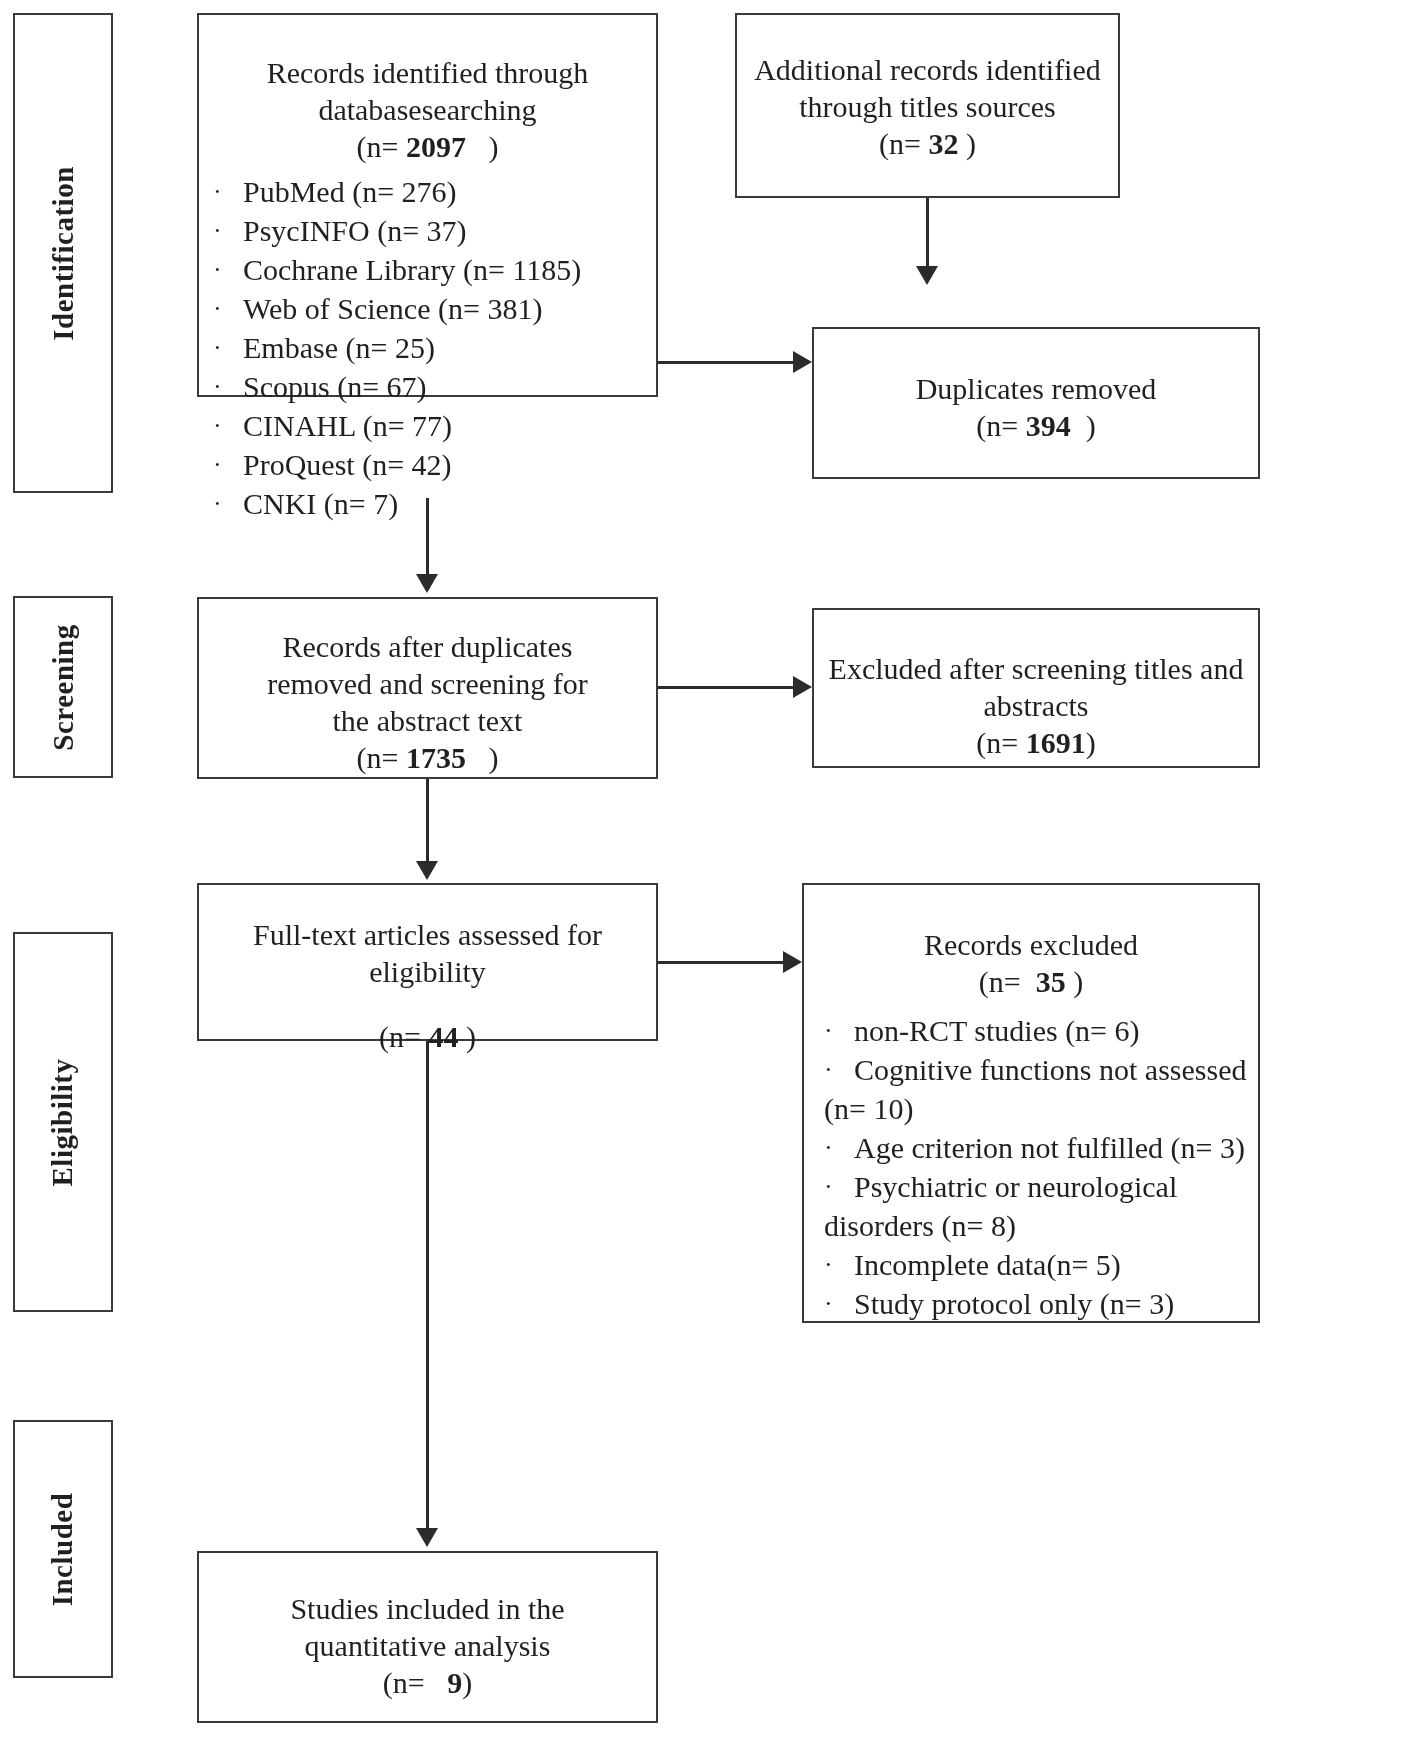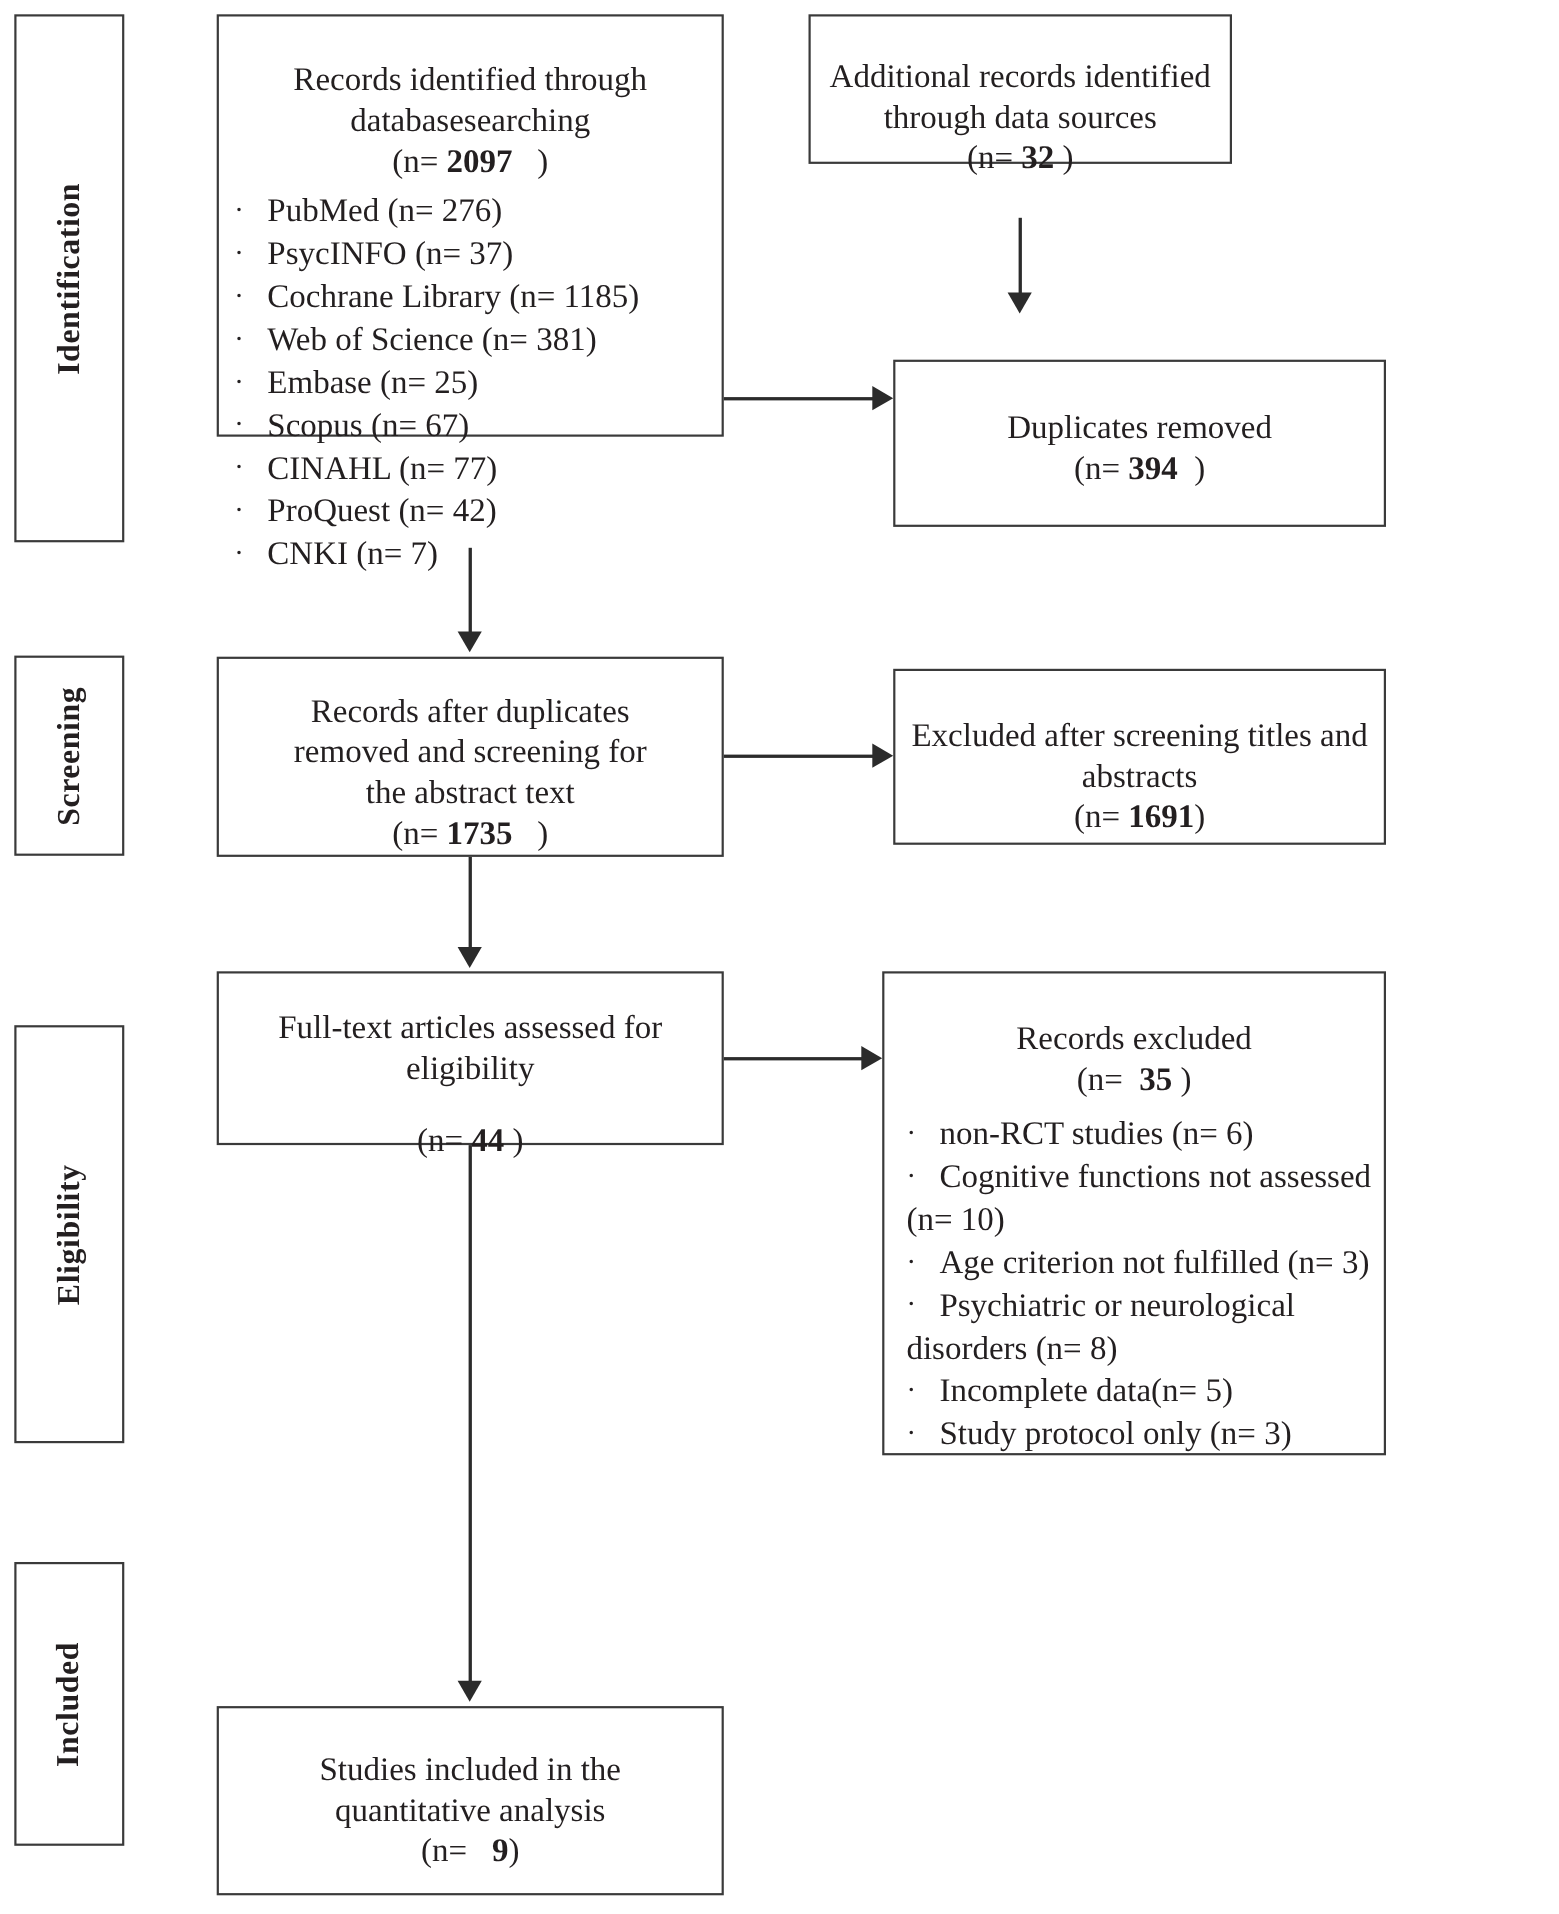--- a/index.html
+++ b/index.html
@@ -68,23 +68,23 @@
       <div><span class="dot">·</span><span>Cochrane Library (n= 1185)</span></div>
       <div><span class="dot">·</span><span>Web of Science (n= 381)</span></div>
       <div><span class="dot">·</span><span>Embase (n= 25)</span></div>
       <div><span class="dot">·</span><span>Scopus (n= 67)</span></div>
       <div><span class="dot">·</span><span>CINAHL (n= 77)</span></div>
       <div><span class="dot">·</span><span>ProQuest (n= 42)</span></div>
       <div><span class="dot">·</span><span>CNKI (n= 7)</span></div>
     </div>
   </div>
 
-  <div class="box" style="left:735px;top:13px;width:385px;height:136px;">
+  <div class="box" style="left:735px;top:13px;width:385px;height:185px;">
     <div class="btxt" style="top:37px;">Additional records identified</div>
-    <div class="btxt" style="top:74px;">through data sources</div>
+    <div class="btxt" style="top:74px;">through titles sources</div>
     <div class="btxt" style="top:111px;">
       <span>(n=</span>
       <b>32</b>
       <span>)</span>
     </div>
   </div>
 
   <div class="box" style="left:812px;top:287px;width:448px;height:152px;margin-top:40px;">
     <div class="btxt" style="top:42px;">Duplicates removed</div>
     <div class="btxt" style="top:79px;">

